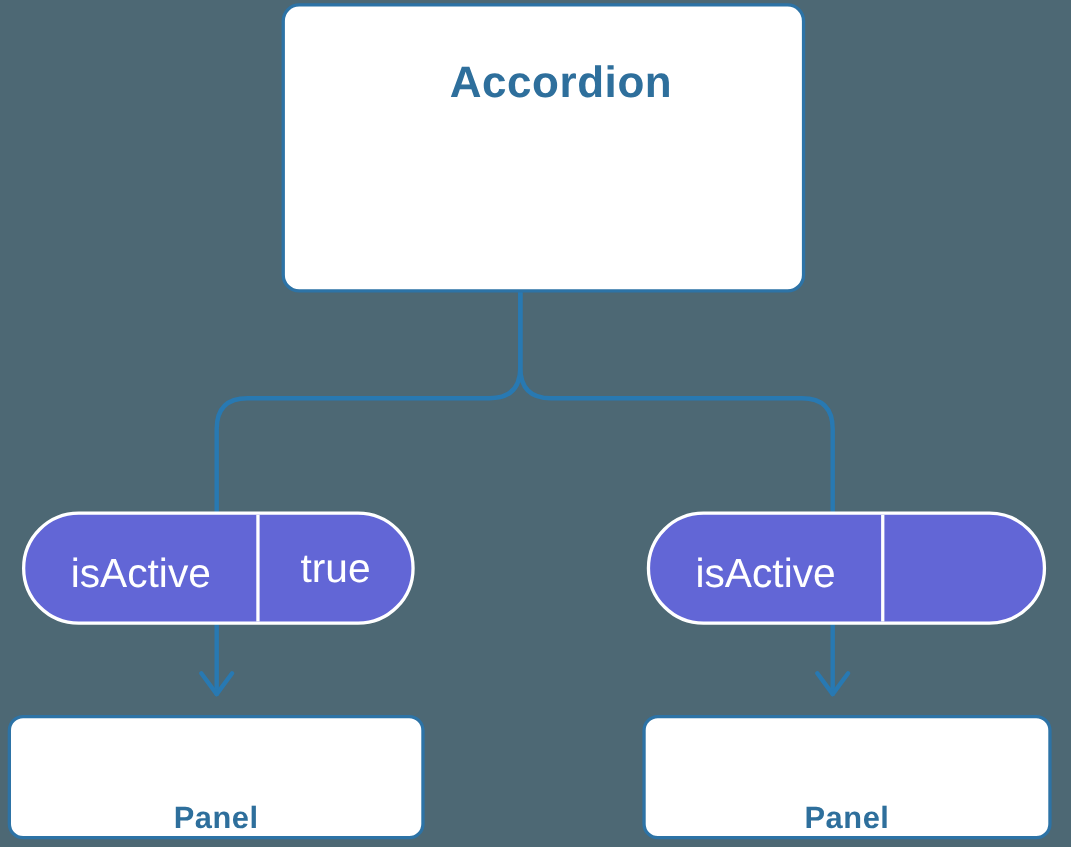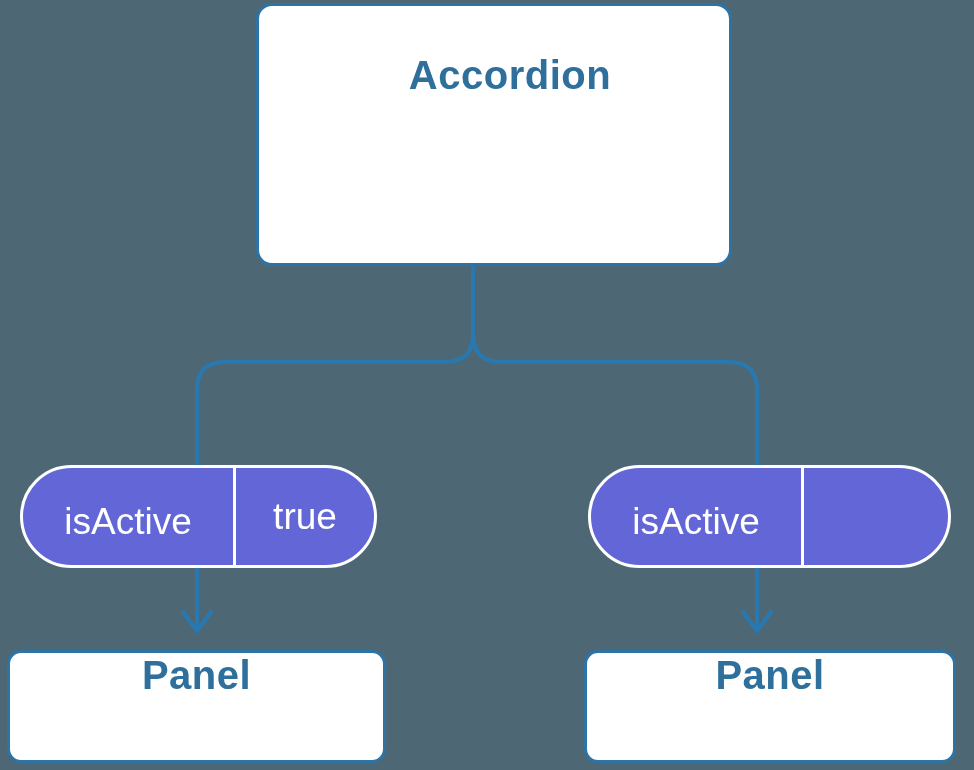--- a/index.html
+++ b/index.html
@@ -85,22 +85,22 @@
     width:3px;background:#ffffff;
   }
   .prop-pill .pill-value{
     flex:1;display:flex;align-items:center;justify-content:center;
   }
   .panel{
     position:absolute;top:650px;height:113px;
     background:var(--card-bg);
     border:3px solid var(--card-border);
     border-radius:14px;
-    display:flex;align-items:flex-start;justify-content:center;
-    font-size:40px;font-weight:600;
+    display:flex;align-items:flex-end;justify-content:center;
+    font-size:28px;font-weight:600;
     color:var(--text-blue);
     z-index:1;
     letter-spacing:0.5px;
   }
   .panel-left{left:7px;width:379px;}
   .panel-right{left:584px;width:372px;}
 </style>
 </head>
 <body>
 

